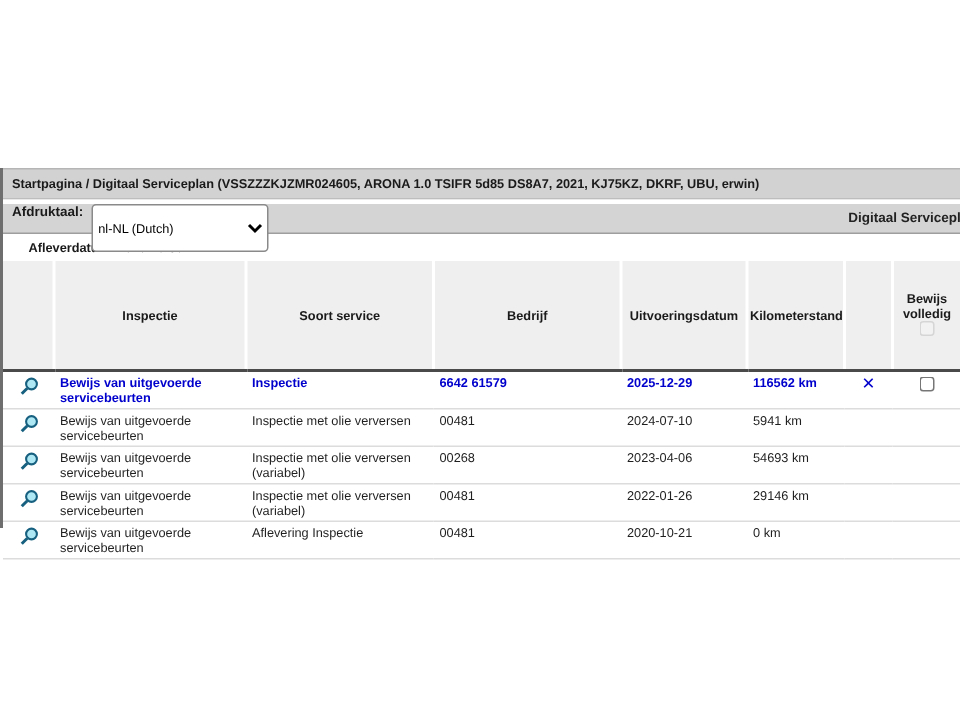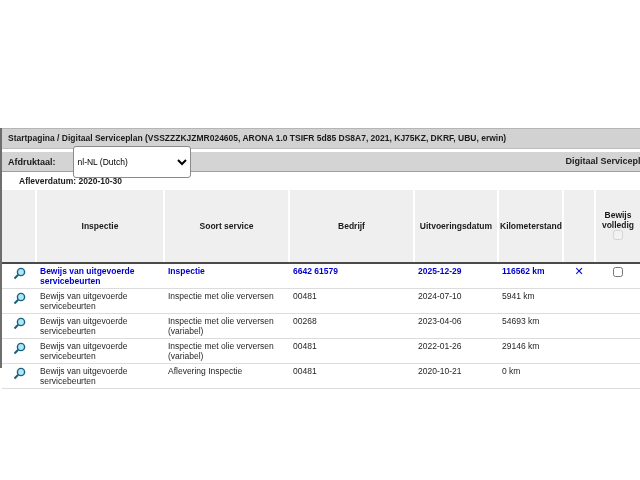--- a/index.html
+++ b/index.html
@@ -1,31 +1,31 @@
 <!DOCTYPE html>
 <html><head>
 <meta charset="utf-8">
 <style>
   * { margin:0; padding:0; box-sizing:border-box; }
   html,body { width:640px; height:480px; background:#ffffff; overflow:hidden; }
   body { position:relative; font-family:"Liberation Sans", sans-serif; color:#1a1a1a; }
 
-  .frame { position:absolute; top:128px; left:0; width:640px; height:240px;
+  .frame { position:absolute; top:112px; left:0; width:640px; height:240px;
            border-left:2px solid #6e6e6e; background:#ffffff; }
 
   .breadcrumb-bar { height:21px; background:#d2d2d2; border-top:1px solid #b5b5b5;
                     border-bottom:1px solid #bdbdbd; line-height:19px;
                     padding-left:6px; font-size:8.5px; font-weight:bold; color:#1a1a1a;
                     white-space:nowrap; overflow:hidden; }
 
   .bar-gap { height:3px; background:#ffffff; }
 
   .toolbar { position:relative; height:20px; background:#d4d4d4;
-             border-bottom:1px solid #9e9e9e; display:flex; align-items:center;
-             padding-left:6px;gap:12px; }
+             border-bottom:1px solid #9e9e9e; display:flex; 
+             padding-left:6px; }
   .toolbar-label { font-size:9px; font-weight:bold; }
   .lang-select { margin-left:5px; width:118px; height:32px; font-size:8.5px;
                  font-family:"Liberation Sans", sans-serif; background:#ffffff;
                  border:1px solid #8a8a8a; border-radius:3px; }
   .app-title { position:absolute; right:-11px; top:4px; font-size:9px;
                font-weight:bold; color:#222; white-space:nowrap; }
 
   .delivery-row { height:16px; padding:4px 0 0 5px; font-size:8.5px; font-weight:bold;margin-left:12px; }
 
   table.svc { width:638px; border-collapse:collapse; table-layout:fixed; margin-top:2px; }

